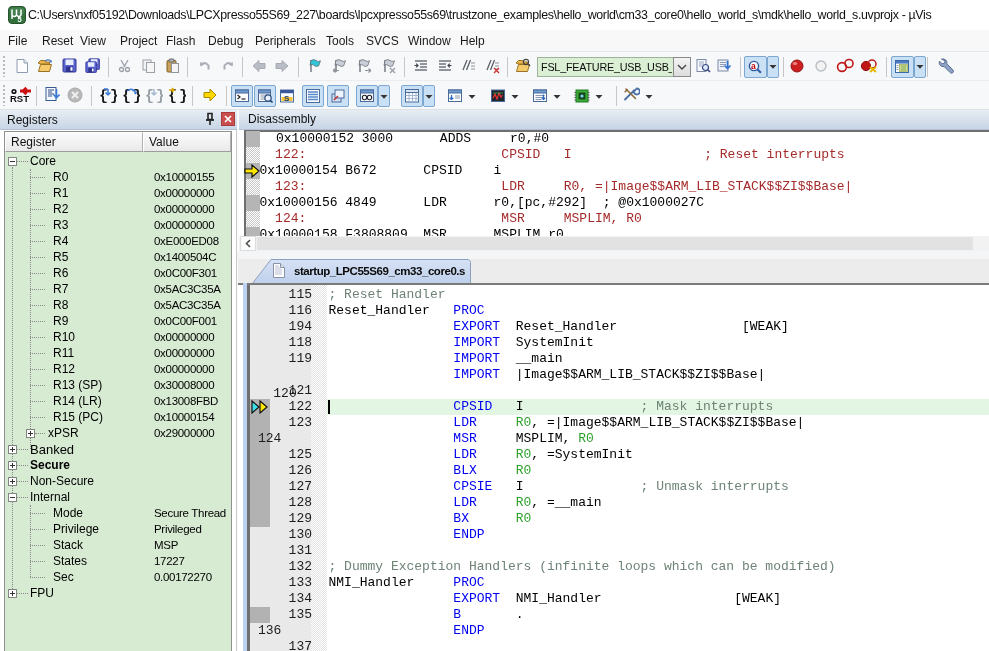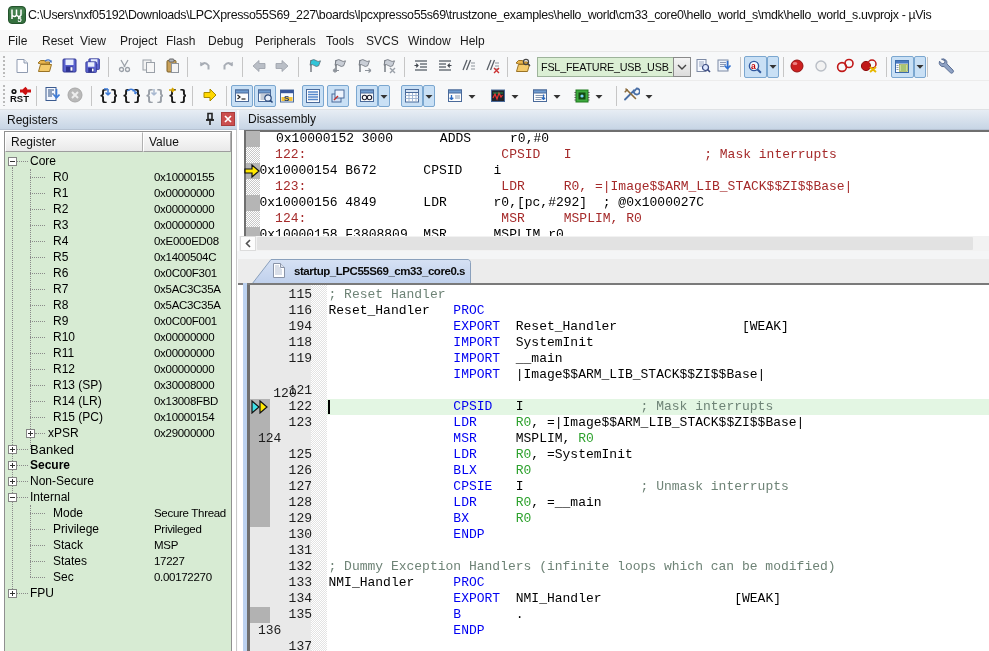--- a/index.html
+++ b/index.html
@@ -477,21 +477,21 @@
 <div class="abs" style="left:244px;top:130px;width:2px;height:106px;background:#6f6f6f;"></div>
 <div class="abs" style="left:246px;top:131.5px;width:14px;height:104.5px;background:#fff;background-image:conic-gradient(#c8c8c8 90deg,#ffffff 90deg 180deg,#c8c8c8 180deg 270deg,#ffffff 270deg);background-size:2px 2px;"></div>
 <div class="abs" style="left:246px;top:131px;width:14px;height:16px;background:#b5b5b5;"></div>
 <div class="abs" style="left:246px;top:163px;width:14px;height:16px;background:#b5b5b5;"></div>
 <div class="abs" style="left:246px;top:195px;width:14px;height:16px;background:#b5b5b5;"></div>
 <div class="abs" style="left:246px;top:227px;width:14px;height:9px;background:#b5b5b5;"></div>
 <svg class="abs" style="left:244px;top:164px" width="16" height="14" viewBox="0 0 16 14">
 <path d="M1 5 h7 v-4 l7 6 -7 6 v-4 h-7 z" fill="#ffe800" stroke="#111" stroke-width="1.2"></path>
     </svg>
 <pre class="abs" style="left:276px;top:131px;color:#000;">0x10000152 3000      ADDS     r0,#0</pre>
-<pre class="abs" style="left:259.5px;top:147px;color:#a52a2a;">  122:                         CPSID   I                 ; Mask interrupts</pre>
+<pre class="abs" style="left:259.5px;top:147px;color:#a52a2a;">  122:                         CPSID   I                 ; Reset interrupts</pre>
 <pre class="abs" style="left:259.5px;top:163px;color:#000;">0x10000154 B672      CPSID    i</pre>
 <pre class="abs" style="left:259.5px;top:179px;color:#a52a2a;">  123:                         LDR     R0, =|Image$$ARM_LIB_STACK$$ZI$$Base|</pre>
 <pre class="abs" style="left:259.5px;top:195px;color:#000;">0x10000156 4849      LDR      r0,[pc,#292]  ; @0x1000027C</pre>
 <pre class="abs" style="left:259.5px;top:211px;color:#a52a2a;">  124:                         MSR     MSPLIM, R0</pre>
 <pre class="abs" style="left:259.5px;top:227px;color:#000;height:9px;overflow:hidden;">0x10000158 F3808809  MSR      MSPLIM,r0</pre>
 <div class="abs" style="left:239px;top:236px;width:750px;height:15px;background:#f2f2f2;"></div>
 <div class="abs" style="left:240px;top:236px;width:16px;height:15px;background:#fdfdfd;border:1px solid #dcdcdc;"></div>
 <svg class="abs" style="left:245px;top:239px" width="6" height="9" viewBox="0 0 6 9">
       <path d="M5 1 L1.5 4.5 L5 8" stroke="#505050" stroke-width="1.6" fill="none"></path>
     </svg>

